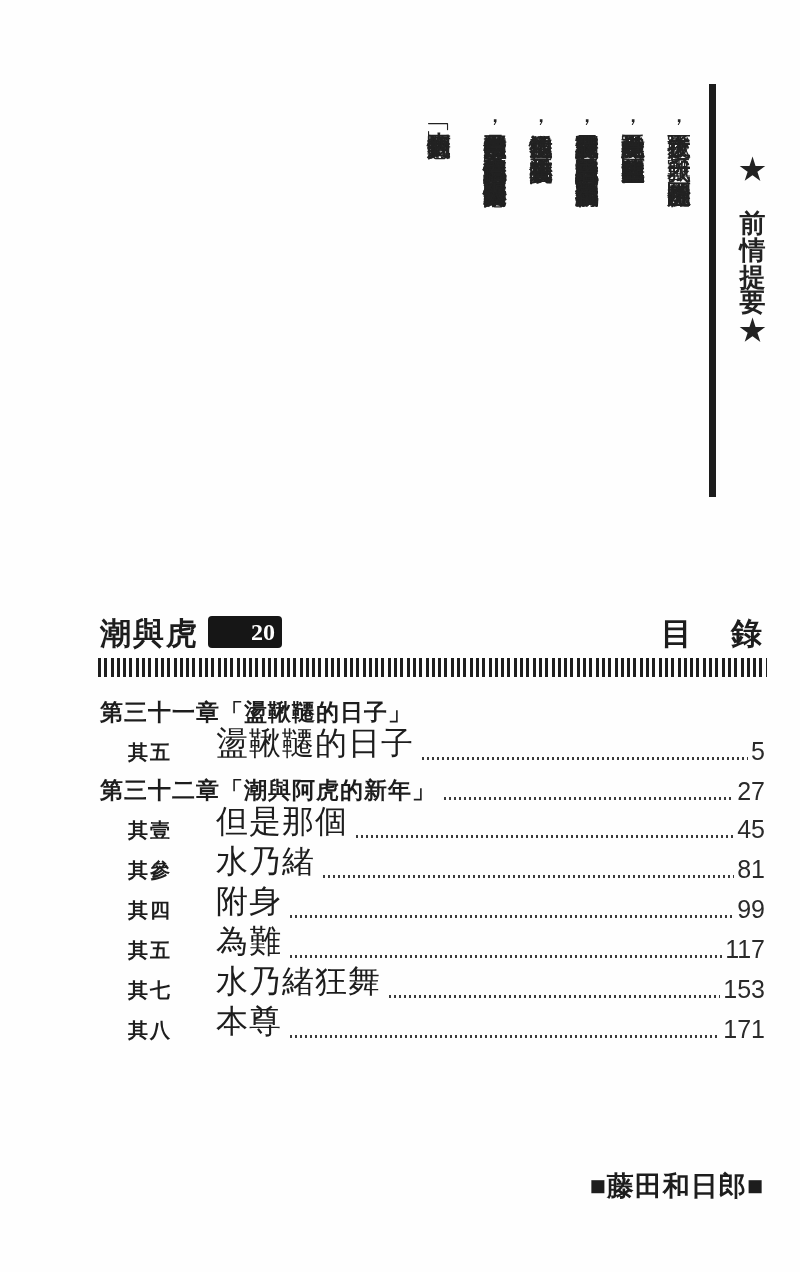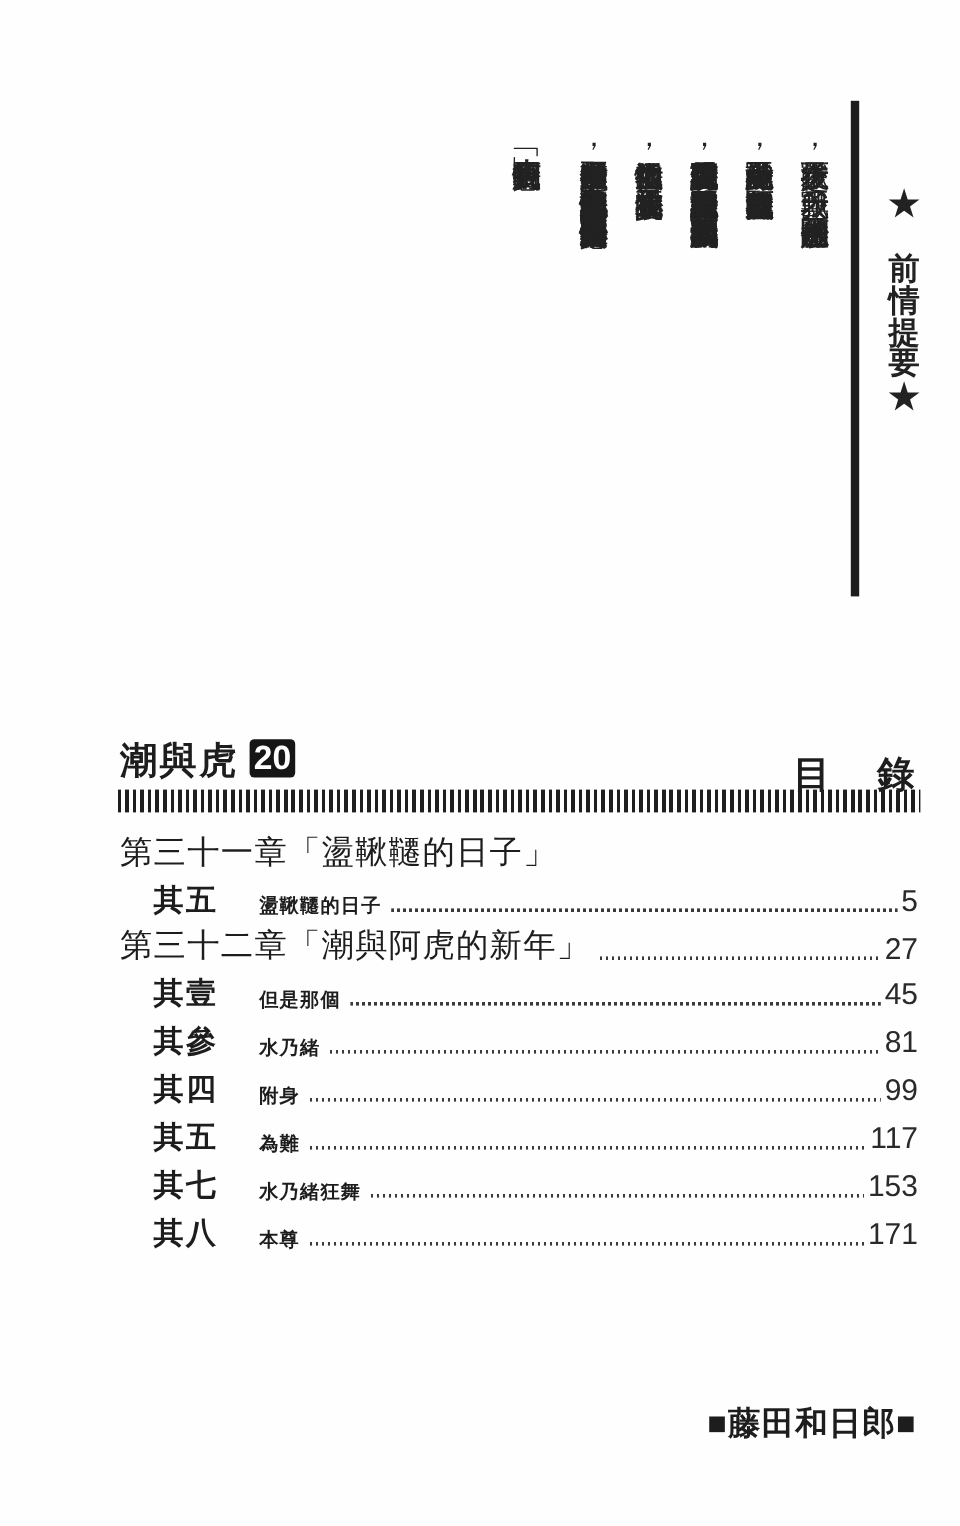--- a/index.html
+++ b/index.html
@@ -60,49 +60,50 @@
     margin-block-start: 20px;
   }
 
   
   .toc-header {
     position: absolute;
     top: 616px;
     left: 100px;
     right: 34px;
     display: flex;
-    align-items: flex-start;
+    align-items: center;
+    font-family: Liberation Serif, serif;
   }
   .series-title {
     font-size: 31px;
     font-weight: 700;
     letter-spacing: 2px;
     line-height: 36px;
   }
   .volume-badge {
     display: inline-block;
     margin-left: 9px;
     margin-bottom: 4px;
     min-width: 38px;
     height: 32px;
     line-height: 32px;
     background: #161616;
     color: #ffffff;
-    font-size: 28px;
+    font-size: 24px;
     font-weight: 700;
     text-align: center;
     border-radius: 4px;
+    padding-left: 36px;
   }
   .toc-header-spacer { flex: 1; }
   .toc-label {
     font-size: 31px;
     font-weight: 600;
     letter-spacing: 4px;
     line-height: 36px;
-    margin-top: 12px;
   }
 
   
   .bar-rule {
     position: absolute;
     top: 658px;
     left: 98px;
     right: 33px;
     height: 19px;
     background: repeating-linear-gradient(to right, #1e1e1e 0 3px, transparent 3px 6.3px);
@@ -117,37 +118,37 @@
   }
   .toc-row {
     display: flex;
     align-items: flex-end;
     height: 26px;
     margin-bottom: 13px;
   }
   .toc-row.chapter { margin-bottom: 12px; }
   .toc-row.sub     { margin-bottom: 14px; }
   .chapter-label {
-    font-size: 27px;
-    font-weight: 400;
+    font-size: 23px;
+    font-weight: 700;
     letter-spacing: 1px;
     white-space: nowrap;
     margin-top: 39px;
   }
   .sub-num {
-    font-size: 25px;
+    font-size: 20px;
     font-weight: 700;
     margin-left: 28px;
     width: 52px;
     letter-spacing: 2px;
     white-space: nowrap;
   }
   .sub-title {
-    font-size: 16px;
-    font-weight: 700;
+    font-size: 32px;
+    font-weight: 400;
     margin-left: 36px;
     letter-spacing: 1px;
     white-space: nowrap;
   }
   .dot-leader {
     flex: 1;
     height: 3px;
     margin: 0 3px 6px 8px;
     background: repeating-linear-gradient(to right, #3a3a3a 0 2px, transparent 2px 5px);
   }

